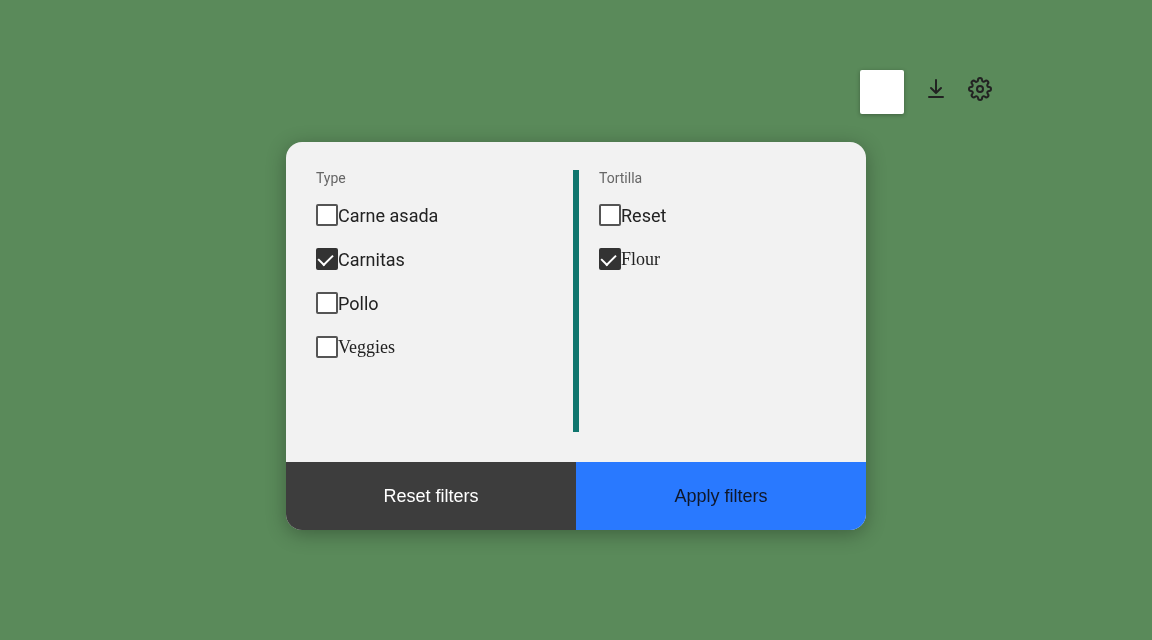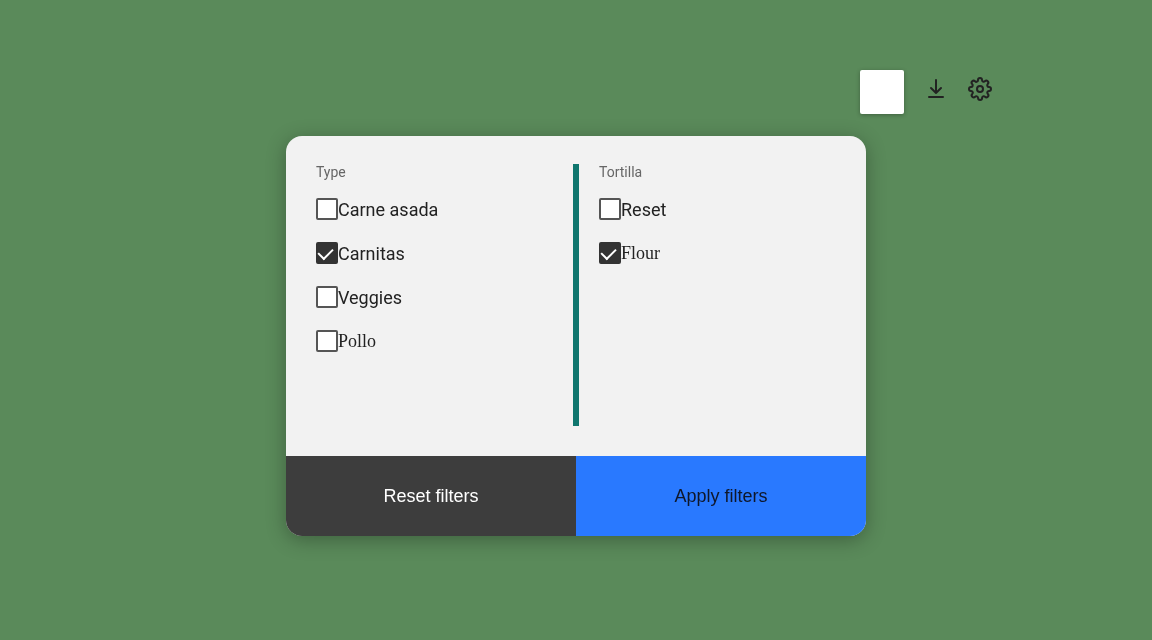--- a/index.html
+++ b/index.html
@@ -129,21 +129,21 @@
 
     .checkbox-label {
       font-size: 18px;
       color: #222;
       font-weight: 400;
     }
 
     
     .filter-footer {
       display: flex;
-      height: 80px;
+      height: 68px;
     }
 
     .btn-reset {
       flex: 1;
       background: #3d3d3d;
       color: white;
       border: none;
       font-size: 18px;
       font-weight: 400;
       cursor: pointer;
@@ -204,26 +204,26 @@
         <span class="checkbox-label">Carne asada</span>
       </label>
 
       <label class="checkbox-item">
         <div class="custom-checkbox checked"></div>
         <span class="checkbox-label">Carnitas</span>
       </label>
 
       <label class="checkbox-item">
         <div class="custom-checkbox"></div>
+        <span class="checkbox-label">Pollo</span>
+      </label>
+
+      <label class="checkbox-item">
+        <div class="custom-checkbox"></div>
         <span class="checkbox-label">Veggies</span>
-      </label>
-
-      <label class="checkbox-item">
-        <div class="custom-checkbox"></div>
-        <span class="checkbox-label">Pollo</span>
       </label>
     </div>
 
     <div class="filter-col">
       <div class="col-label">Tortilla</div>
 
       <label class="checkbox-item">
         <div class="custom-checkbox"></div>
         <span class="checkbox-label">Reset</span>
       </label>

